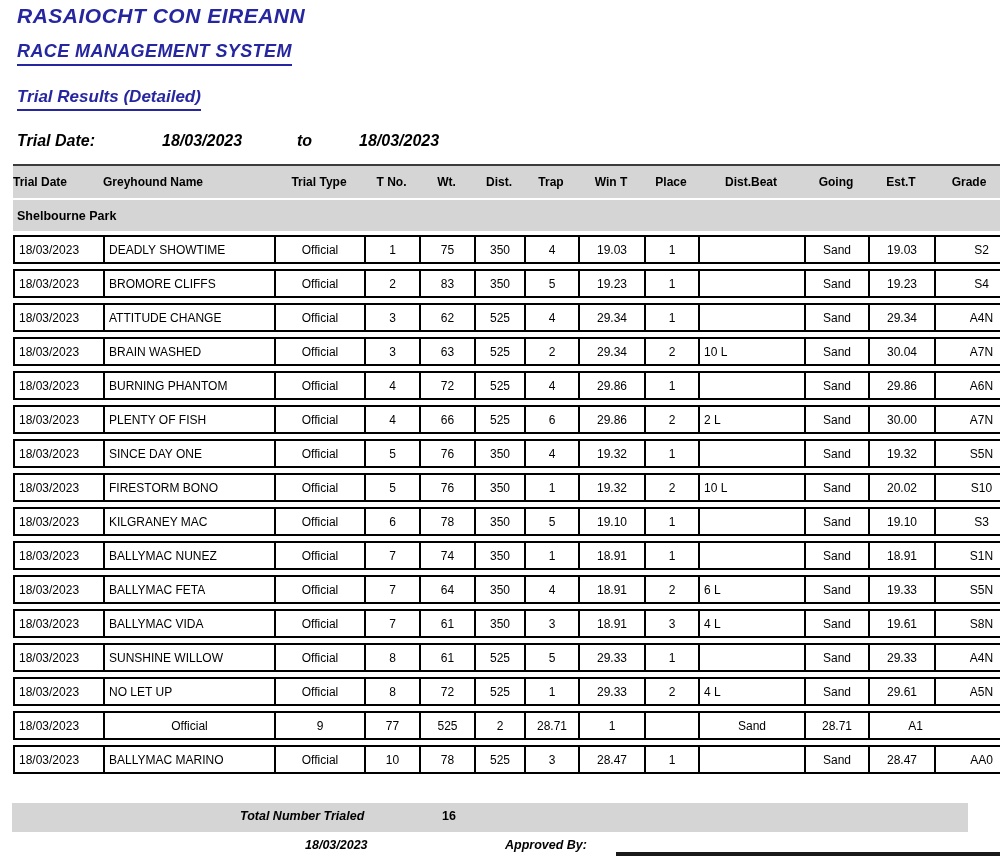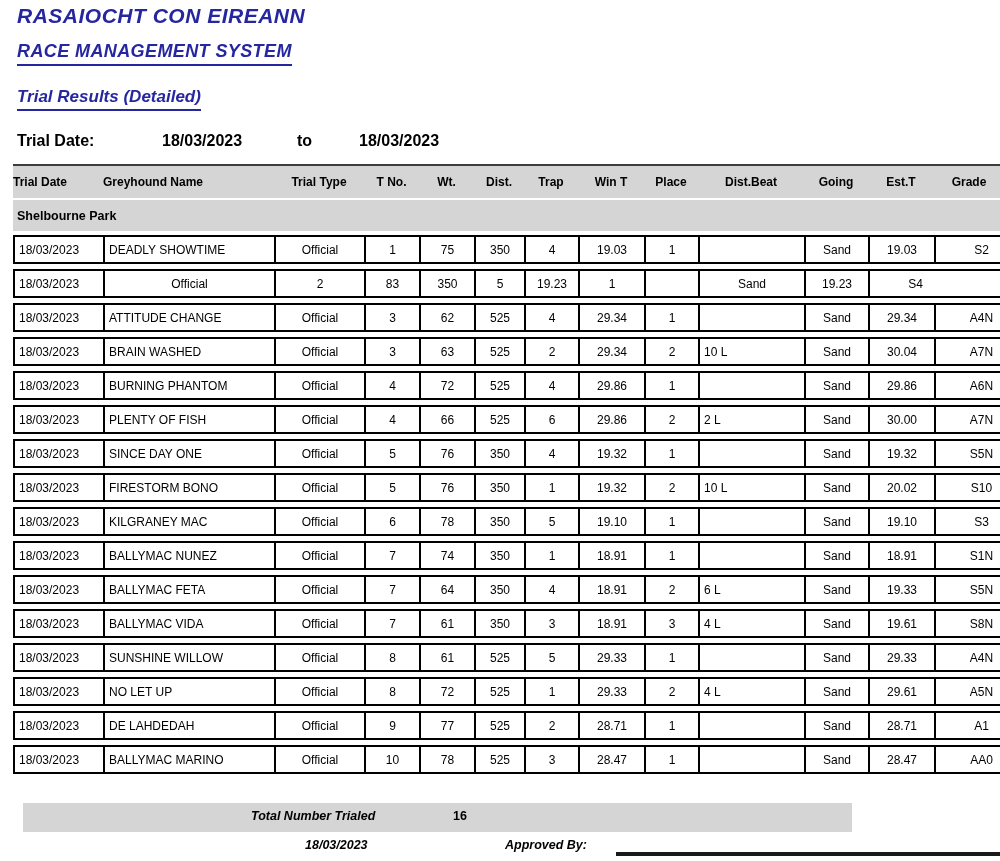--- a/index.html
+++ b/index.html
@@ -12,40 +12,40 @@
   .page{position:relative;width:1000px;height:861px;background:#fff;overflow:hidden;margin-left:12px;}
 
   
   .title{position:absolute;left:5px;color:var(--blue);font-weight:bold;font-style:italic;white-space:nowrap;}
   .t1{top:4px;font-size:21px;letter-spacing:.5px;}
   .t2{top:41px;font-size:18px;letter-spacing:.4px;border-bottom:2px solid var(--blue);padding-bottom:2px;}
   .t3{top:87px;font-size:17px;border-bottom:2px solid var(--blue);padding-bottom:2px;}
 
   
   .dateline{position:absolute;top:132px;left:0;width:100%;height:22px;font-size:16px;font-weight:bold;}
-  .dateline span{position:absolute;top:0;white-space:nowrap;}
+  .dateline span{position:absolute;top:0;white-space:nowrap;font-style:italic;}
   .dl-label{left:5px;}
   .dl-from{left:150px;}
   .dl-to{left:285px;}
   .dl-todate{left:347px;}
 
   
   .tablewrap{position:absolute;top:164px;left:1px;width:991px;}
   .cols13{display:grid;grid-template-columns:90px 171px 90px 55px 55px 50px 54px 66px 54px 106px 64px 66px 1fr;}
   .thead{background:var(--gray);border-top:2px solid #3c3c3c;height:34px;margin-bottom:2px;}
   .hcell{font-size:12px;font-weight:bold;display:flex;align-items:center;justify-content:center;white-space:nowrap;overflow:hidden;}
   .hcell.left{justify-content:flex-start;padding-left:0;}
   .venueband{background:var(--gray);height:31px;display:flex;align-items:center;font-size:12.5px;font-weight:bold;padding-left:4px;margin-bottom:4px;}
   .row{height:29px;border:2px solid #000;margin-bottom:5px;background:#fff;}
   .cell{font-size:12px;display:flex;align-items:center;justify-content:center;border-right:2px solid #000;white-space:nowrap;overflow:hidden;}
   .cell:last-child{border-right:none;padding-left:25px;}
   .cell.left{justify-content:flex-start;padding-left:4px;}
 
   
-  .totalband{position:absolute;top:803px;left:11px;width:829px;height:29px;background:var(--gray);}
+  .totalband{position:absolute;top:803px;left:0;width:956px;height:29px;background:var(--gray);}
   .totalband span{position:absolute;top:6px;font-size:12.5px;white-space:nowrap;}
   .total-label{left:228px;font-weight:bold;font-style:italic;}
   .total-value{left:430px;font-weight:bold;}
   .approveline{position:absolute;top:836px;left:0;width:1000px;height:24px;font-size:12.5px;}
   .approveline span{position:absolute;top:2px;white-space:nowrap;font-weight:bold;font-style:italic;}
   .al-date{left:293px;}
   .al-approved{left:493px;}
   .signature-rule{position:absolute;top:16px;left:604px;width:390px;height:4px;background:#1a1a1a;}
 </style>
 </head>
@@ -94,20 +94,21 @@
           <div class="cell">4</div>
           <div class="cell">19.03</div>
           <div class="cell">1</div>
           <div class="cell left"></div>
           <div class="cell">Sand</div>
           <div class="cell">19.03</div>
           <div class="cell">S2</div>
         </div>
         <div class="row cols13">
           <div class="cell left">18/03/2023</div>
+          <div class="cell left">BROMORE CLIFFS</div>
           <div class="cell">Official</div>
           <div class="cell">2</div>
           <div class="cell">83</div>
           <div class="cell">350</div>
           <div class="cell">5</div>
           <div class="cell">19.23</div>
           <div class="cell">1</div>
           <div class="cell left"></div>
           <div class="cell">Sand</div>
           <div class="cell">19.23</div>
@@ -288,21 +289,20 @@
           <div class="cell">1</div>
           <div class="cell">29.33</div>
           <div class="cell">2</div>
           <div class="cell left">4 L</div>
           <div class="cell">Sand</div>
           <div class="cell">29.61</div>
           <div class="cell">A5N</div>
         </div>
         <div class="row cols13">
           <div class="cell left">18/03/2023</div>
-          <div class="cell left">DE LAHDEDAH</div>
           <div class="cell">Official</div>
           <div class="cell">9</div>
           <div class="cell">77</div>
           <div class="cell">525</div>
           <div class="cell">2</div>
           <div class="cell">28.71</div>
           <div class="cell">1</div>
           <div class="cell left"></div>
           <div class="cell">Sand</div>
           <div class="cell">28.71</div>

